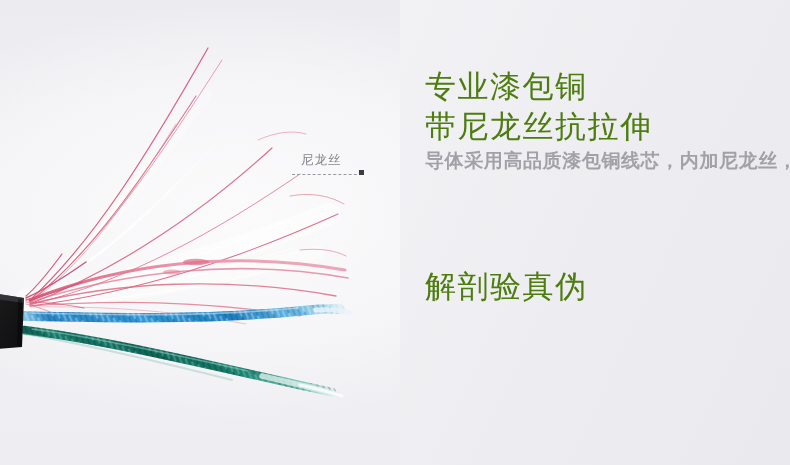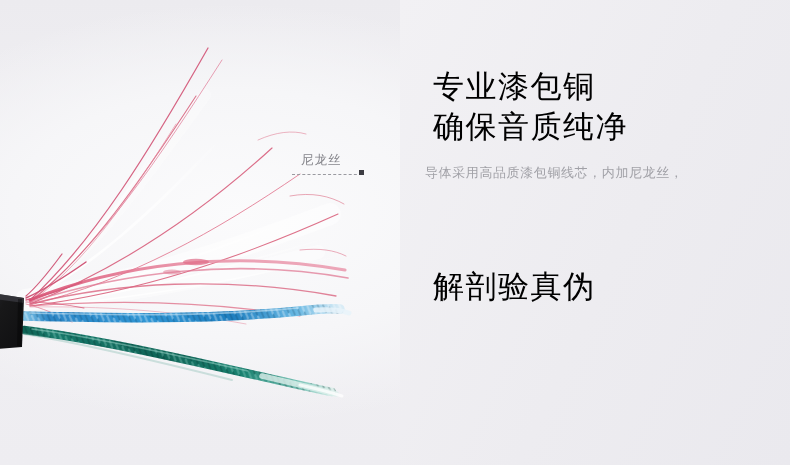--- a/index.html
+++ b/index.html
@@ -85,32 +85,30 @@
     height: 465px;
   }
   .block { position: absolute; left: 0; width: 340px; }
   #block-1 { top: 66px; }
   #block-2 { top: 266px; }
 
   .heading {
     font-size: 31px;
     line-height: 42px;
     font-weight: 300;
-    color: #000000;
+    color: #4d7c0f;
     letter-spacing: 1.5px;
     white-space: nowrap;
-    margin-left: 8px;
   }
   .heading-line-2 { margin-top: -2px; }
 
   .body {
-    margin-top: 12px;
-    font-size: 13px;
+    font-size: 19px;
     line-height: 26px;
-    font-weight: 400;
+    font-weight: 700;
     color: #a1a1a7;
     letter-spacing: 0.6px;
   }
   .body-line { white-space: nowrap; }
 </style>
 </head>
 <body>
 
 <div id="stage">
 
@@ -248,21 +246,21 @@
   <div id="annotation">
     <div id="annotation-label">尼龙丝</div>
     <div id="leader-line"></div>
     <div id="leader-dot"></div>
   </div>
 
   <div id="text-col">
 
     <div class="block" id="block-1">
       <div class="heading">专业漆包铜</div>
-      <div class="heading heading-line-2">确保音质纯净</div>
+      <div class="heading heading-line-2">带尼龙丝抗拉伸</div>
       <div class="body">
         <div class="body-line">导体采用高品质漆包铜线芯，内加尼龙丝，</div>
       </div>
     </div>
 
     <div class="block" id="block-2">
       <div class="heading">解剖验真伪</div>
     </div>
 
   </div>

